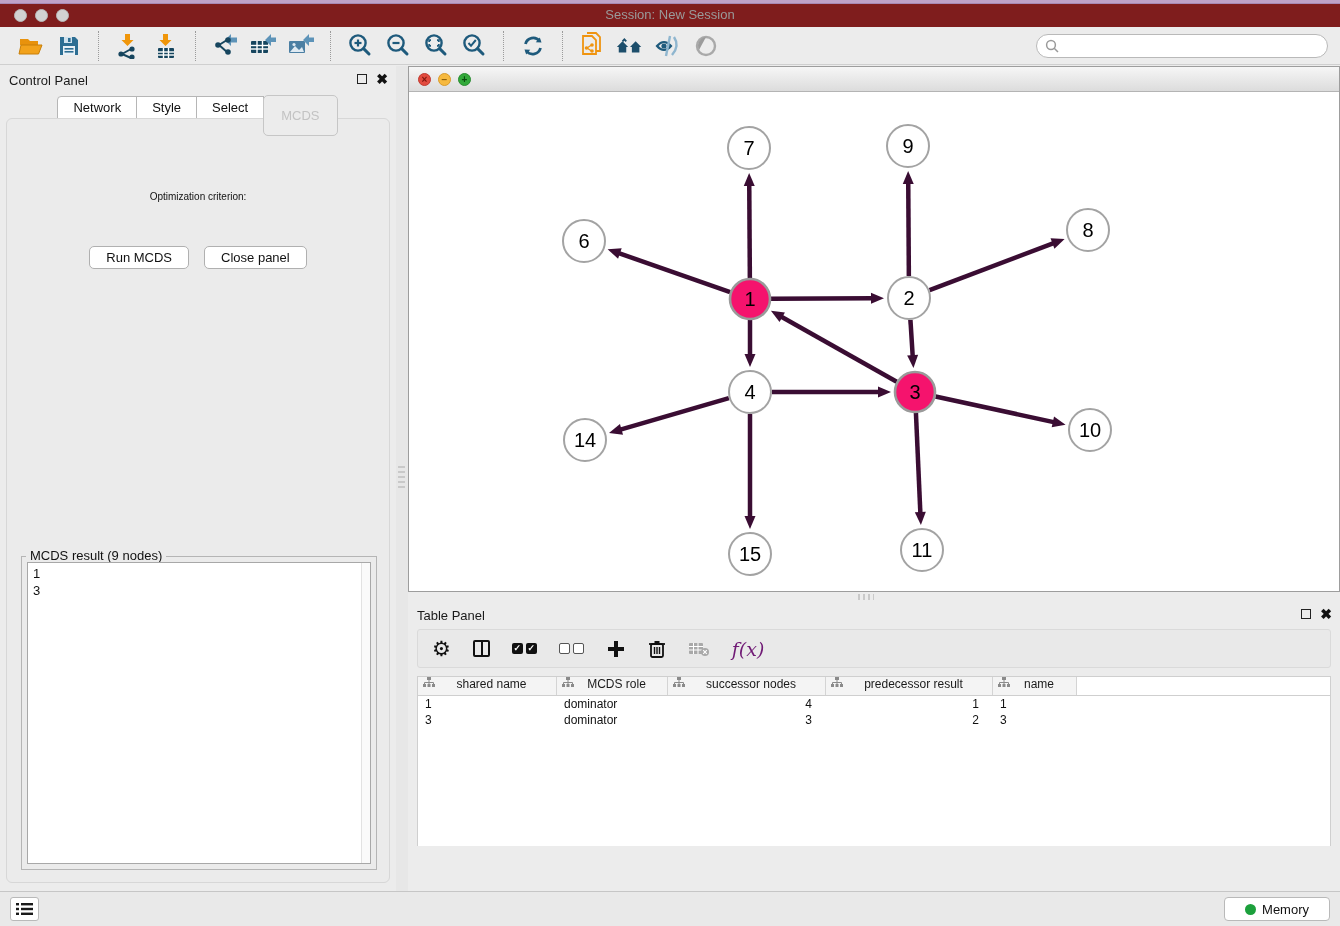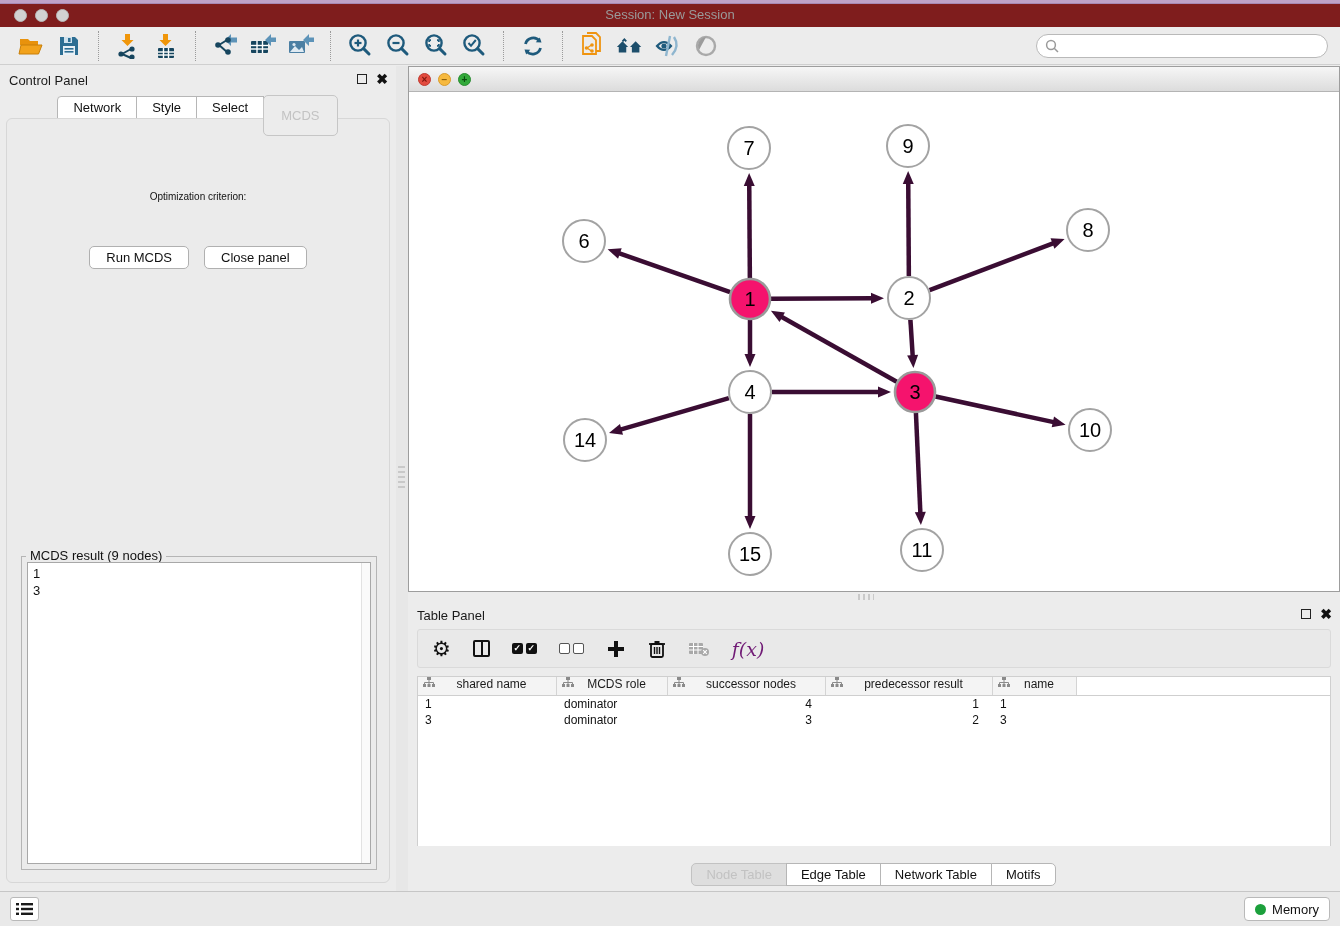--- a/index.html
+++ b/index.html
@@ -123,21 +123,21 @@
   .tp-tab:last-child { border-radius:0 5px 5px 0; }
   .tp-tab.selected { background:#dedede; color:#c2c2c2; border-color:#c2c2c2; }
 
   
   .statusbar { position:absolute; left:0; right:0; bottom:0; height:35px; background:#e9e9e9;
                border-top:1px solid #c6c6c6; }
   .list-btn { position:absolute; left:10px; top:5px; width:29px; height:24px; background:#fff;
               border:1px solid #b9b9b9; border-radius:3px; display:flex; align-items:center; justify-content:center; }
   .memory-btn { position:absolute; right:10px; top:5px; height:24px; background:#fff;
                 border:1px solid #b9b9b9; border-radius:4px; display:flex; align-items:center;
-                gap:6px; padding:0 10px; font-size:13px; color:#111; }
+                gap:6px; padding:0 20px; font-size:13px; color:#111; }
   .mem-dot { width:11px; height:11px; border-radius:50%; background:#1ca03c; }
 </style>
 </head>
 <body>
 
 <div class="app">
 
   <div class="titlebar">
     <div class="purple-strip"></div>
     <div class="tl-row">
@@ -583,26 +583,20 @@
           </div>
           <div class="tr">
             <div class="td left" style="width: 139px;">3</div>
             <div class="td left" style="width: 111px;">dominator</div>
             <div class="td right" style="width: 158px;">3</div>
             <div class="td right" style="width: 167px;">2</div>
             <div class="td left" style="width: 84px;">3</div>
           </div>
         </div>
     </div>
-    <div class="tp-tabs" id="tp-tabs">
-        <div class="tp-tab selected">Node Table</div>
-        <div class="tp-tab">Edge Table</div>
-        <div class="tp-tab">Network Table</div>
-        <div class="tp-tab">Motifs</div>
-      </div>
   </div>
 
   <div class="statusbar">
     <div class="list-btn">
       <svg width="17" height="14" viewBox="0 0 17 14">
           <g fill="#1a1a1a">
             <rect x="0" y="1" width="3" height="2.4"></rect>
             <rect x="5" y="1" width="12" height="2.4"></rect>
             <rect x="0" y="5.8" width="3" height="2.4"></rect>
             <rect x="5" y="5.8" width="12" height="2.4"></rect>

